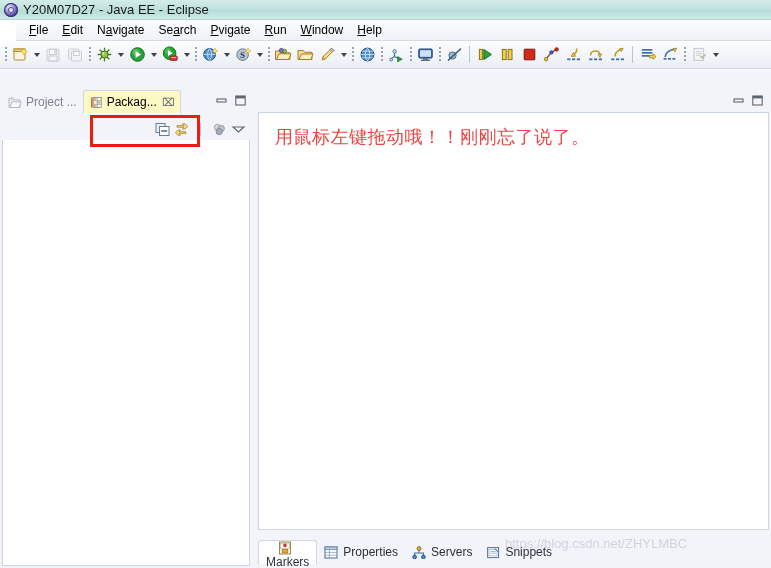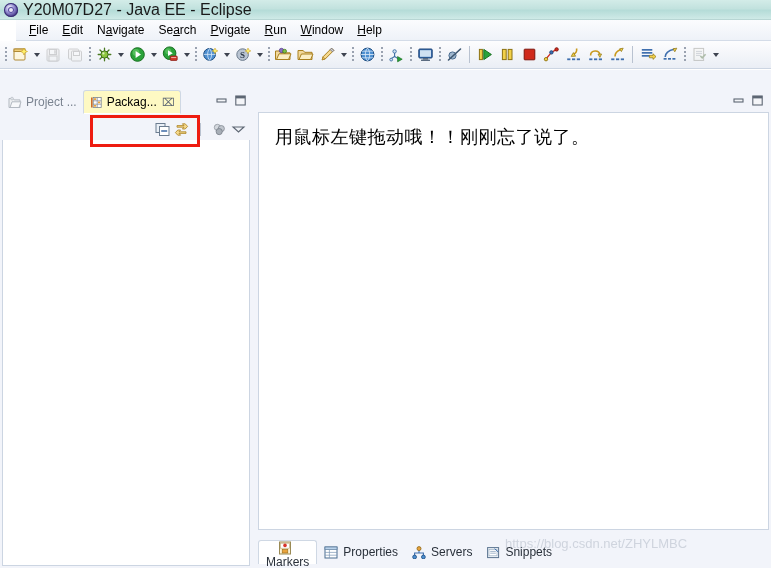--- a/index.html
+++ b/index.html
@@ -43,21 +43,21 @@
   .app-icon .ring:after {
     content: "";
     position: absolute;
     left: 4px; top: 4px;
     width: 6px; height: 6px;
     border-radius: 50%;
     background: #e8e6f5;
     box-shadow: inset 0 0 0 1px #544aa0;
   }
   .title-text {
-    font-size: 16px;
+    font-size: 13px;
     color: #1a1a1a;
     white-space: nowrap;
   }
 
   
   .menubar {
     height: 21px;
     background: linear-gradient(to bottom, #fbfcfe 0%, #eef2f8 100%);
     display: flex;
     align-items: center;
@@ -240,21 +240,21 @@
     width: 511px;
     height: 418px;
     background: #ffffff;
     border: 1px solid #ccd5e2;
     box-sizing: border-box;
   }
   .hint-text {
     position: absolute;
     left: 16px; top: 12px;
     font-size: 18px;
-    color: #000000;
+    color: #ef4444;
     font-family: Liberation Serif, serif;
     letter-spacing: 0.5px;
     white-space: nowrap;
   }
 
   
   .bottom-panel {
     position: absolute;
     left: 258px; top: 464px;
     width: 511px;

